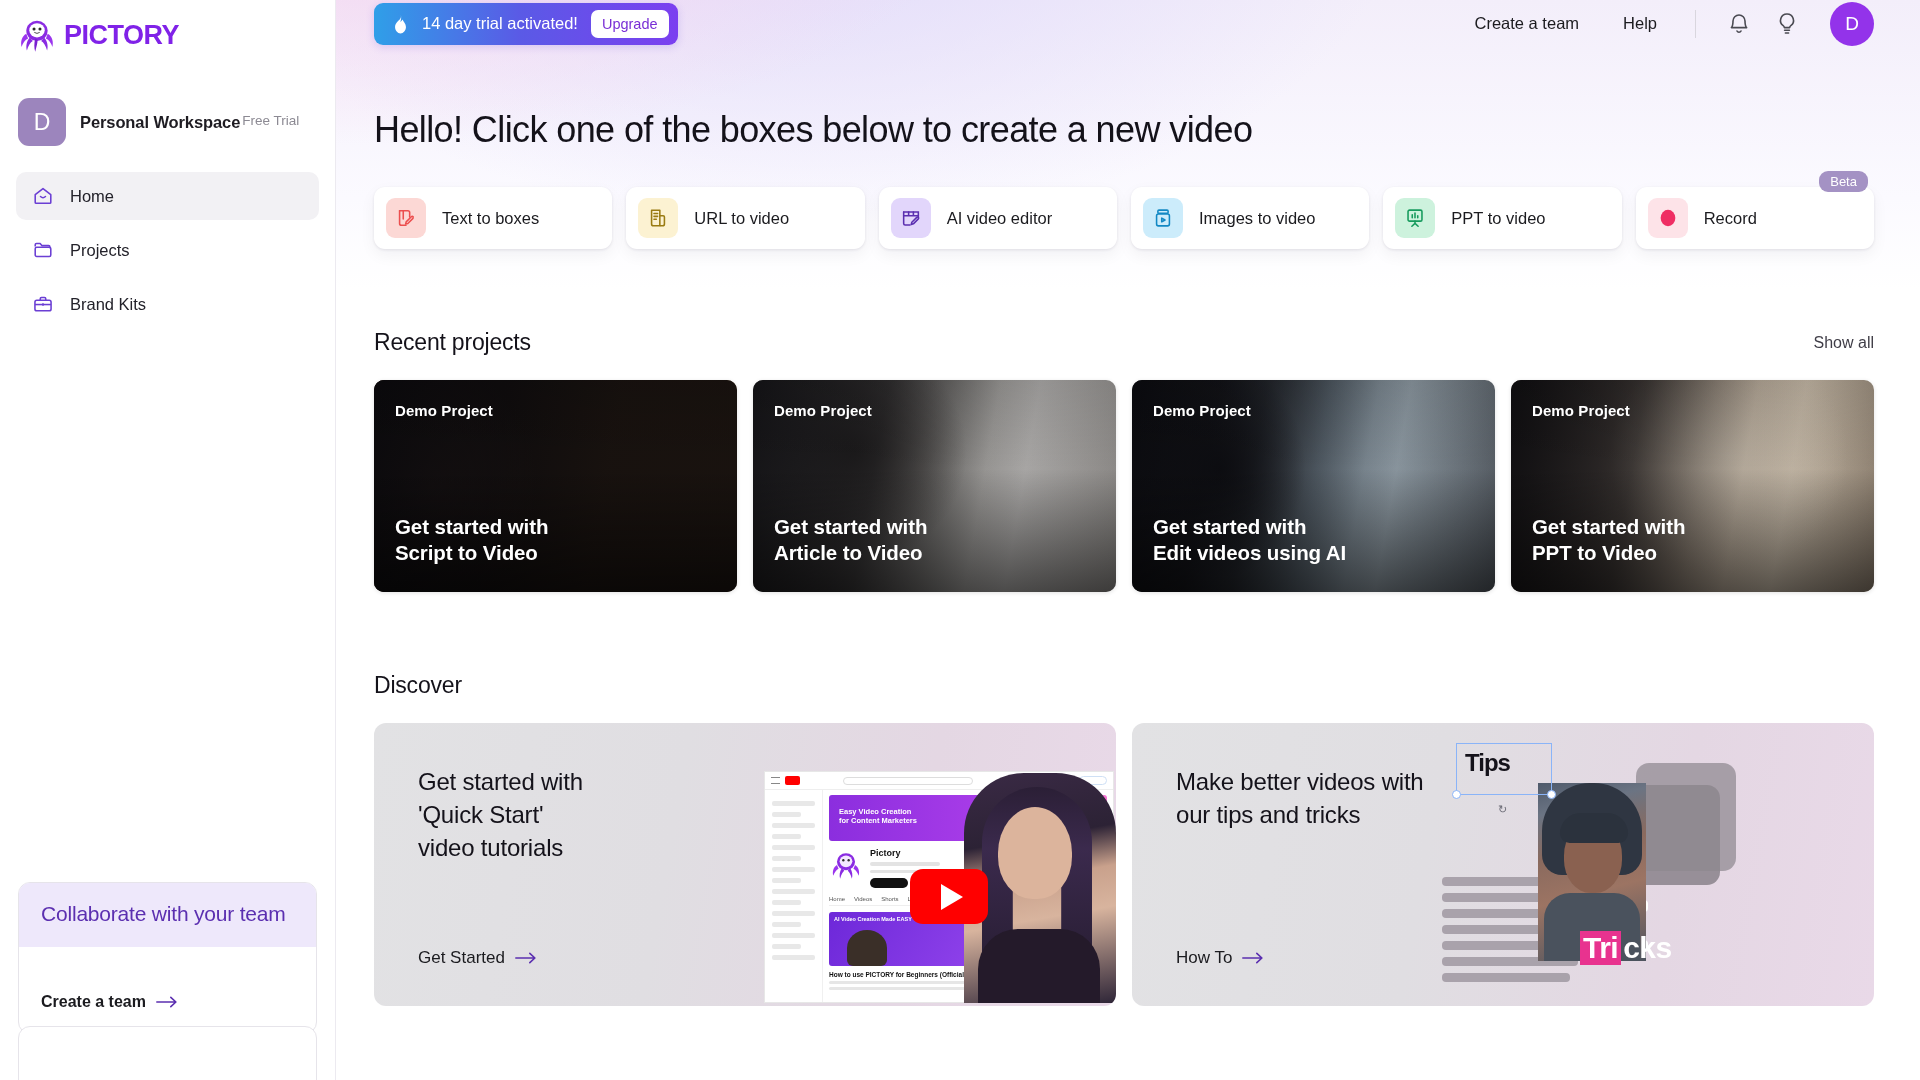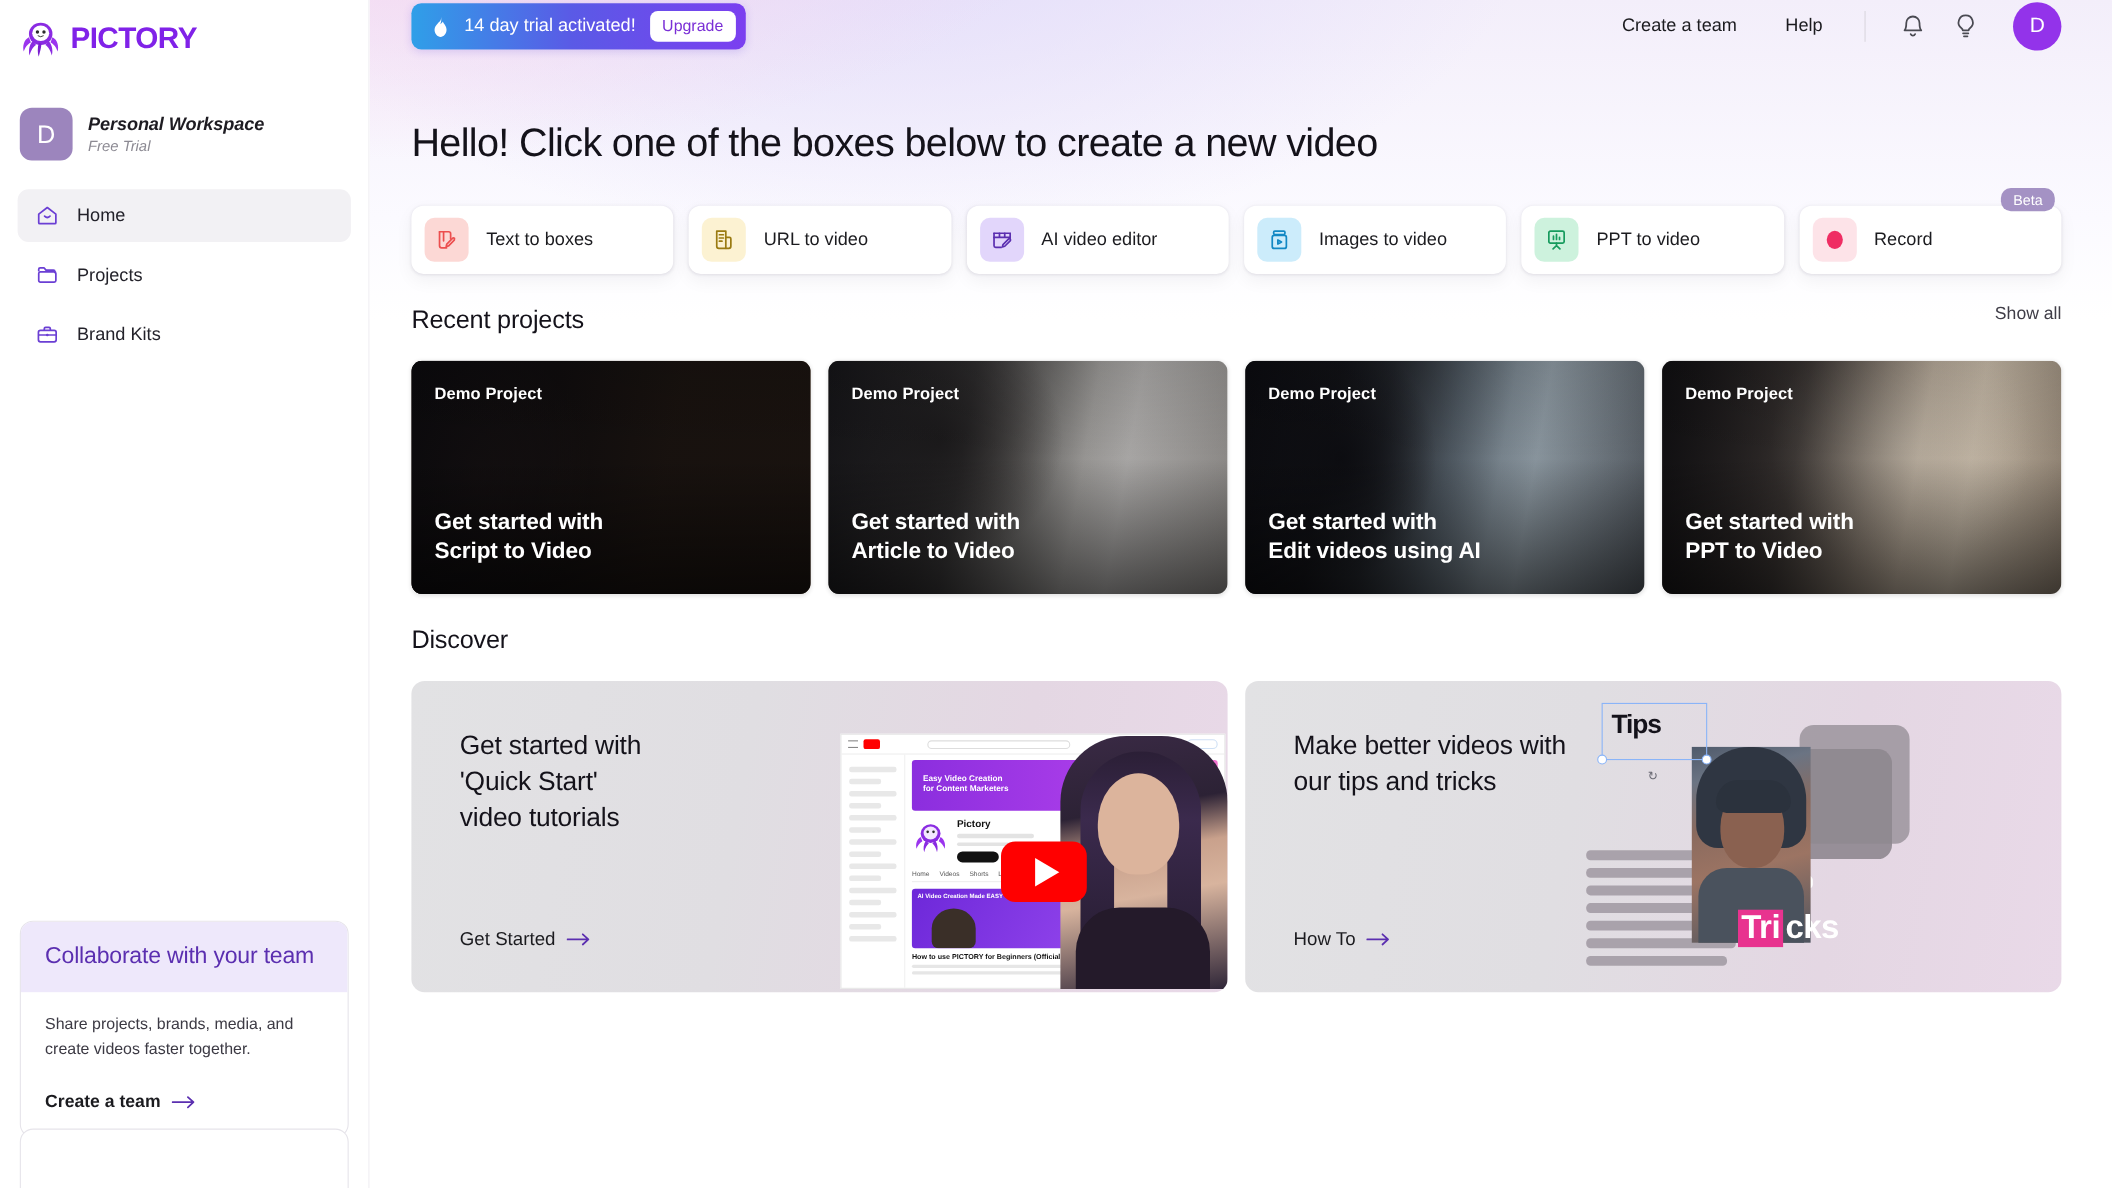--- a/index.html
+++ b/index.html
@@ -24,21 +24,21 @@
   .logo-octo { width: 38px; height: 38px; flex: 0 0 38px; }
   .logo-word { font-size: 27px; font-weight: 800; color: #8022E8; letter-spacing: -0.5px; font-family: "Liberation Sans", sans-serif; }
 
   .ws-row { display: flex; align-items: center; gap: 14px; padding: 0 18px; margin-top: 42px; }
   .ws-avatar {
     width: 48px; height: 48px; border-radius: 11px;
     background: #9c85bd; color: #fff;
     display: flex; align-items: center; justify-content: center;
     font-size: 23px; font-weight: 400;
   }
-  .ws-text { display: flex; flex-direction: column; gap: 2px; font-style: italic; }
+  .ws-text { display: flex; gap: 2px; }
   .ws-name { font-size: 16.5px; font-weight: 700; color: #1e1c22; letter-spacing: -0.1px; }
   .ws-plan { font-size: 13.5px; color: #8c8a93; }
 
   .nav { margin-top: 26px; padding: 0 16px; display: flex; flex-direction: column; gap: 6px; }
   .nav-item {
     display: flex; align-items: center; gap: 16px;
     height: 48px; border-radius: 10px; padding: 0 16px;
     font-size: 16.5px; color: #23222a; cursor: pointer;
   }
   .nav-item.active { background: #f2f1f4; }
@@ -108,21 +108,21 @@
     width: 40px; height: 40px; flex: 0 0 40px; border-radius: 9px;
     display: flex; align-items: center; justify-content: center;
   }
   .action-label { font-size: 16.5px; color: #1b1b1f; white-space: nowrap; }
   .beta-badge {
     position: absolute; top: -16px; right: 6px;
     background: #a492c4; color: #fff; font-size: 13px;
     border-radius: 9px; padding: 3px 11px;
   }
 
-  .sect-head { display: flex; align-items: flex-start; margin-top: 28px; }
+  .sect-head { display: flex; align-items: center; margin-top: 80px; }
   .sect-title { font-size: 23px; font-weight: 400; color: #14121a; letter-spacing: -0.2px; }
   .show-all { margin-left: auto; font-size: 16px; color: #3f3d47; cursor: pointer; }
 
   .proj-row { display: flex; gap: 16px; margin-top: 24px; }
   .proj-card {
     flex: 1 1 0; min-width: 0; height: 212px; border-radius: 10px;
     position: relative; overflow: hidden; cursor: pointer;
     box-shadow: 0 1px 4px rgba(0,0,0,.12);
   }
   .proj-photo { position: absolute; inset: 0; }
@@ -266,21 +266,20 @@
         </svg>
         <span>Brand Kits</span>
       </div>
     </nav>
 
     <div class="promo">
       <div class="promo-head">
         <div class="promo-title">Collaborate with your team</div>
       </div>
       <div class="promo-body">
-        <div class="promo-desc">Share projects, brands, media, and create videos faster together.</div>
         <div class="promo-cta">
           <span>Create a team</span>
           <svg class="arrow" viewBox="0 0 26 14" fill="none" stroke="#5b2fb0" stroke-width="1.9">
             <path d="M1 7h22M17.5 1.5 23.5 7l-6 5.5" stroke-linecap="round" stroke-linejoin="round"></path>
           </svg>
         </div>
       </div>
     </div>
 
     <div class="promo2"></div>

